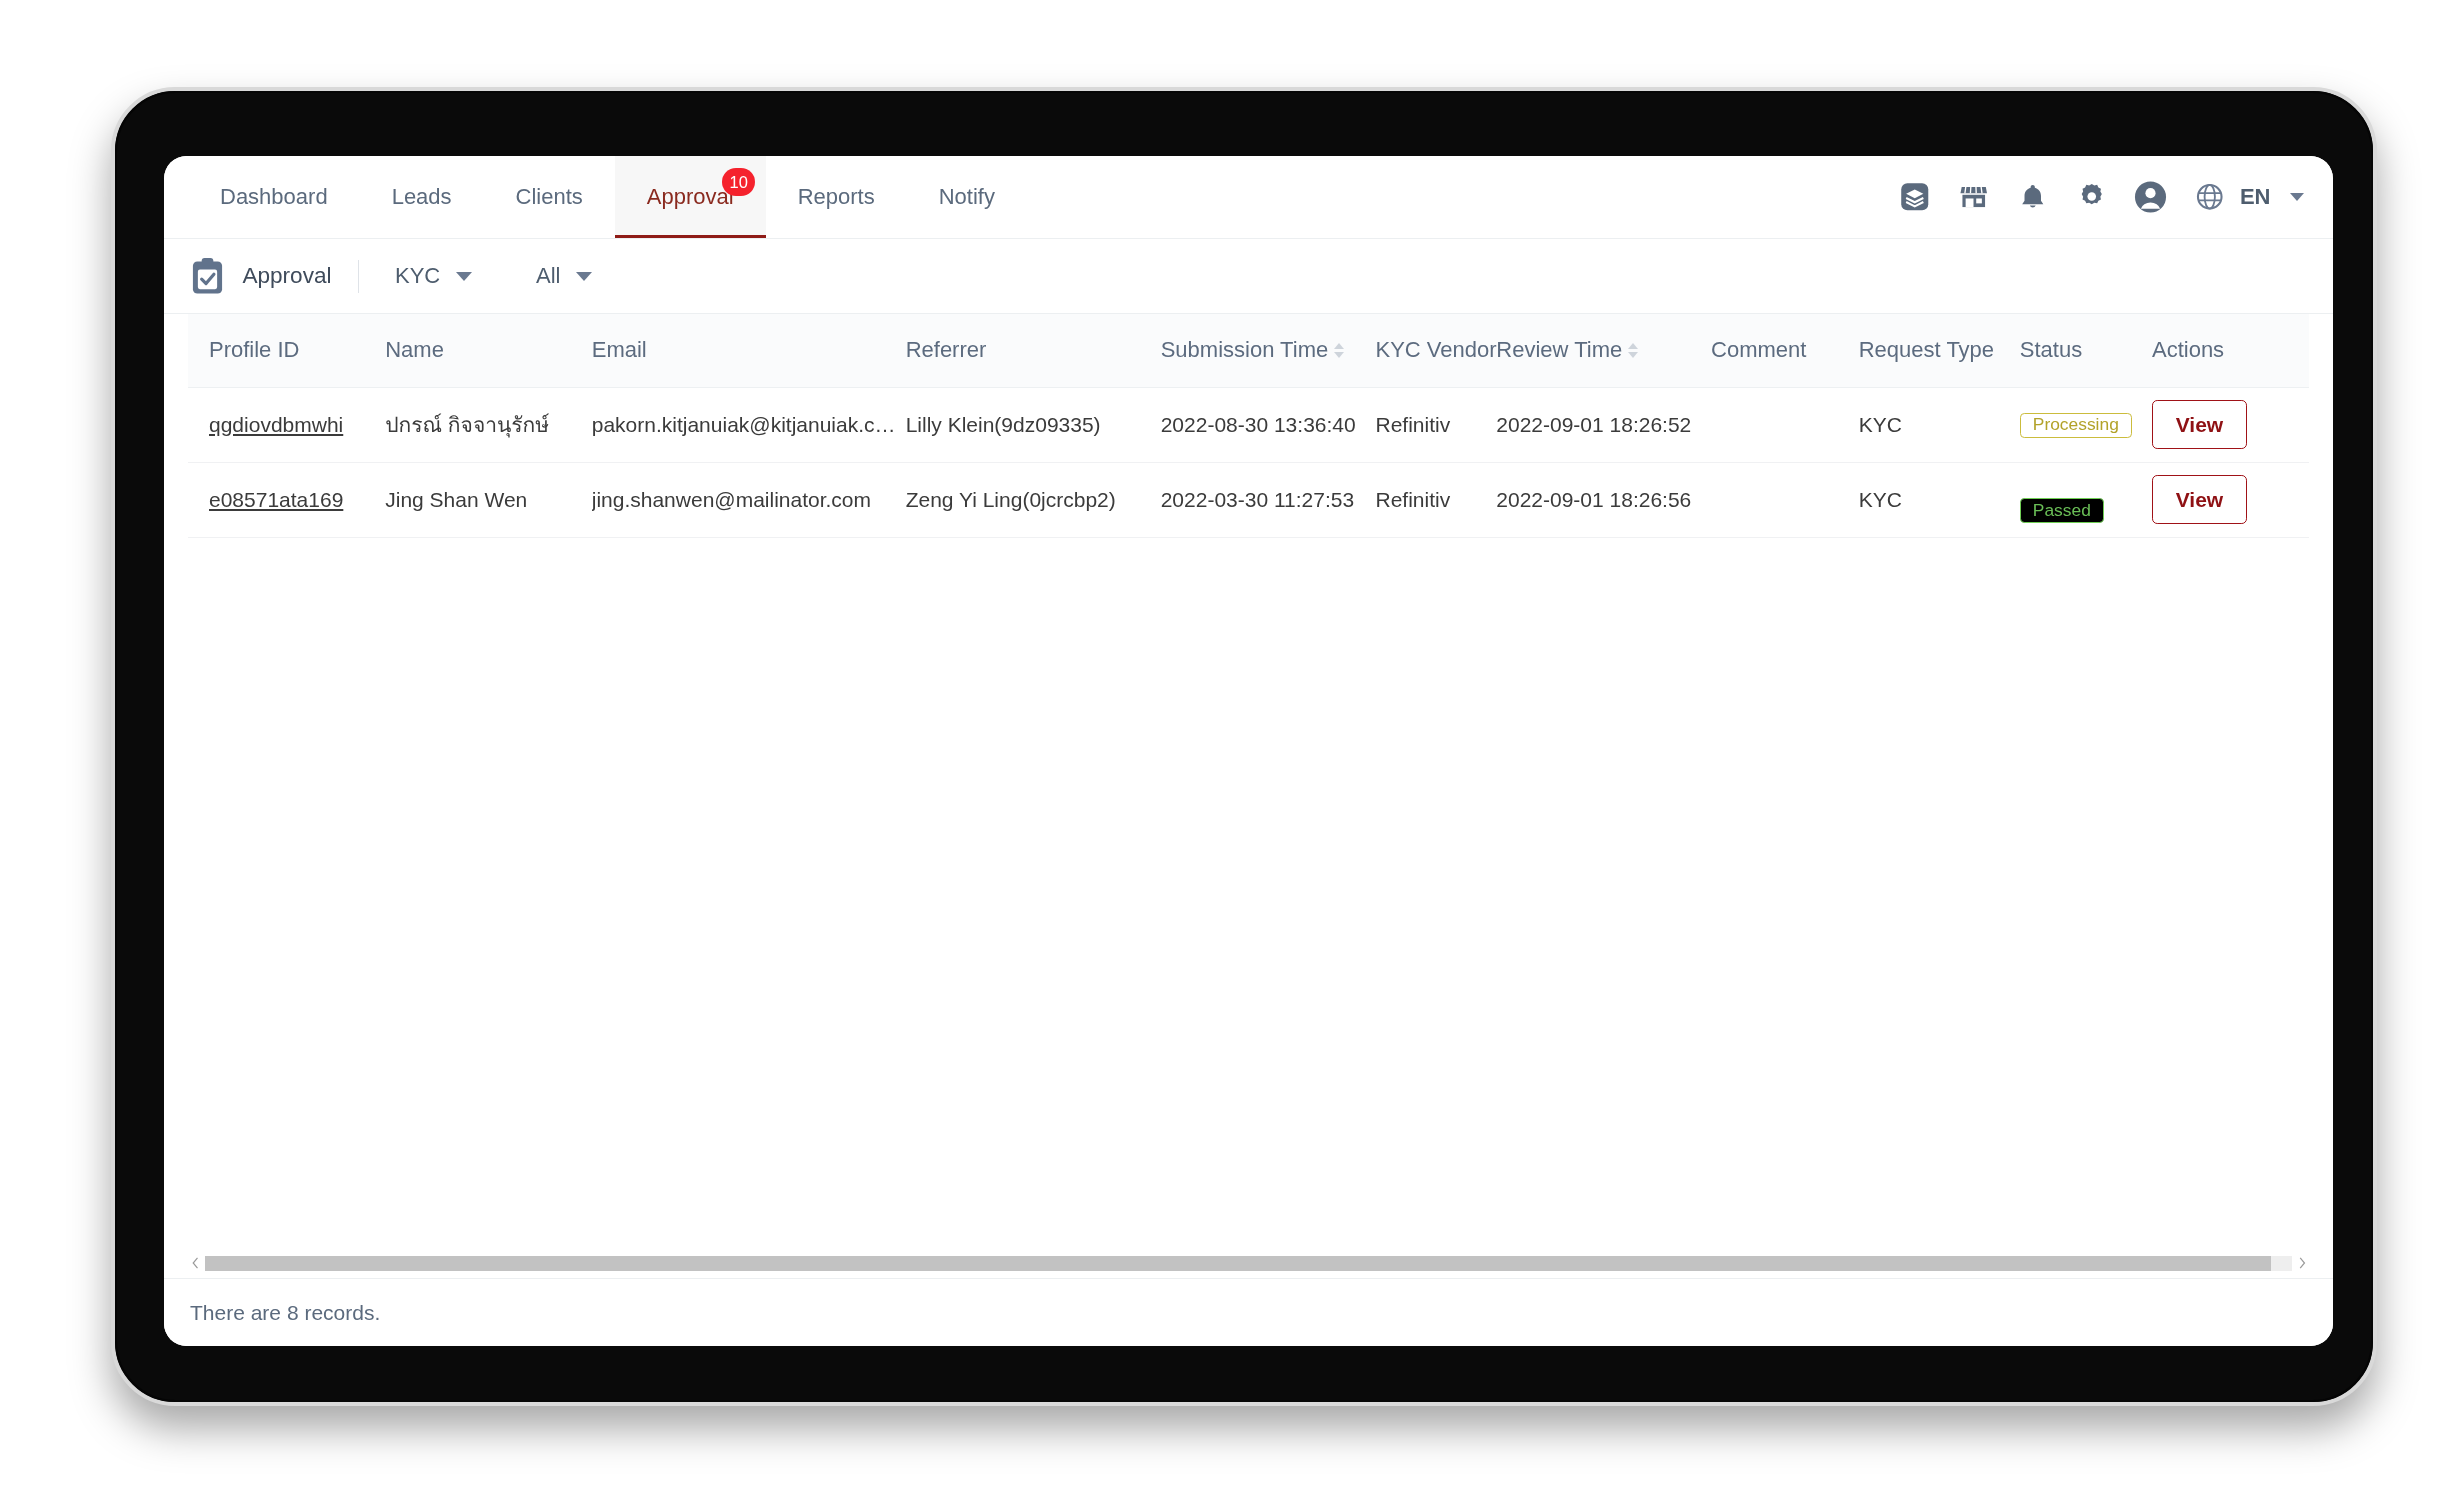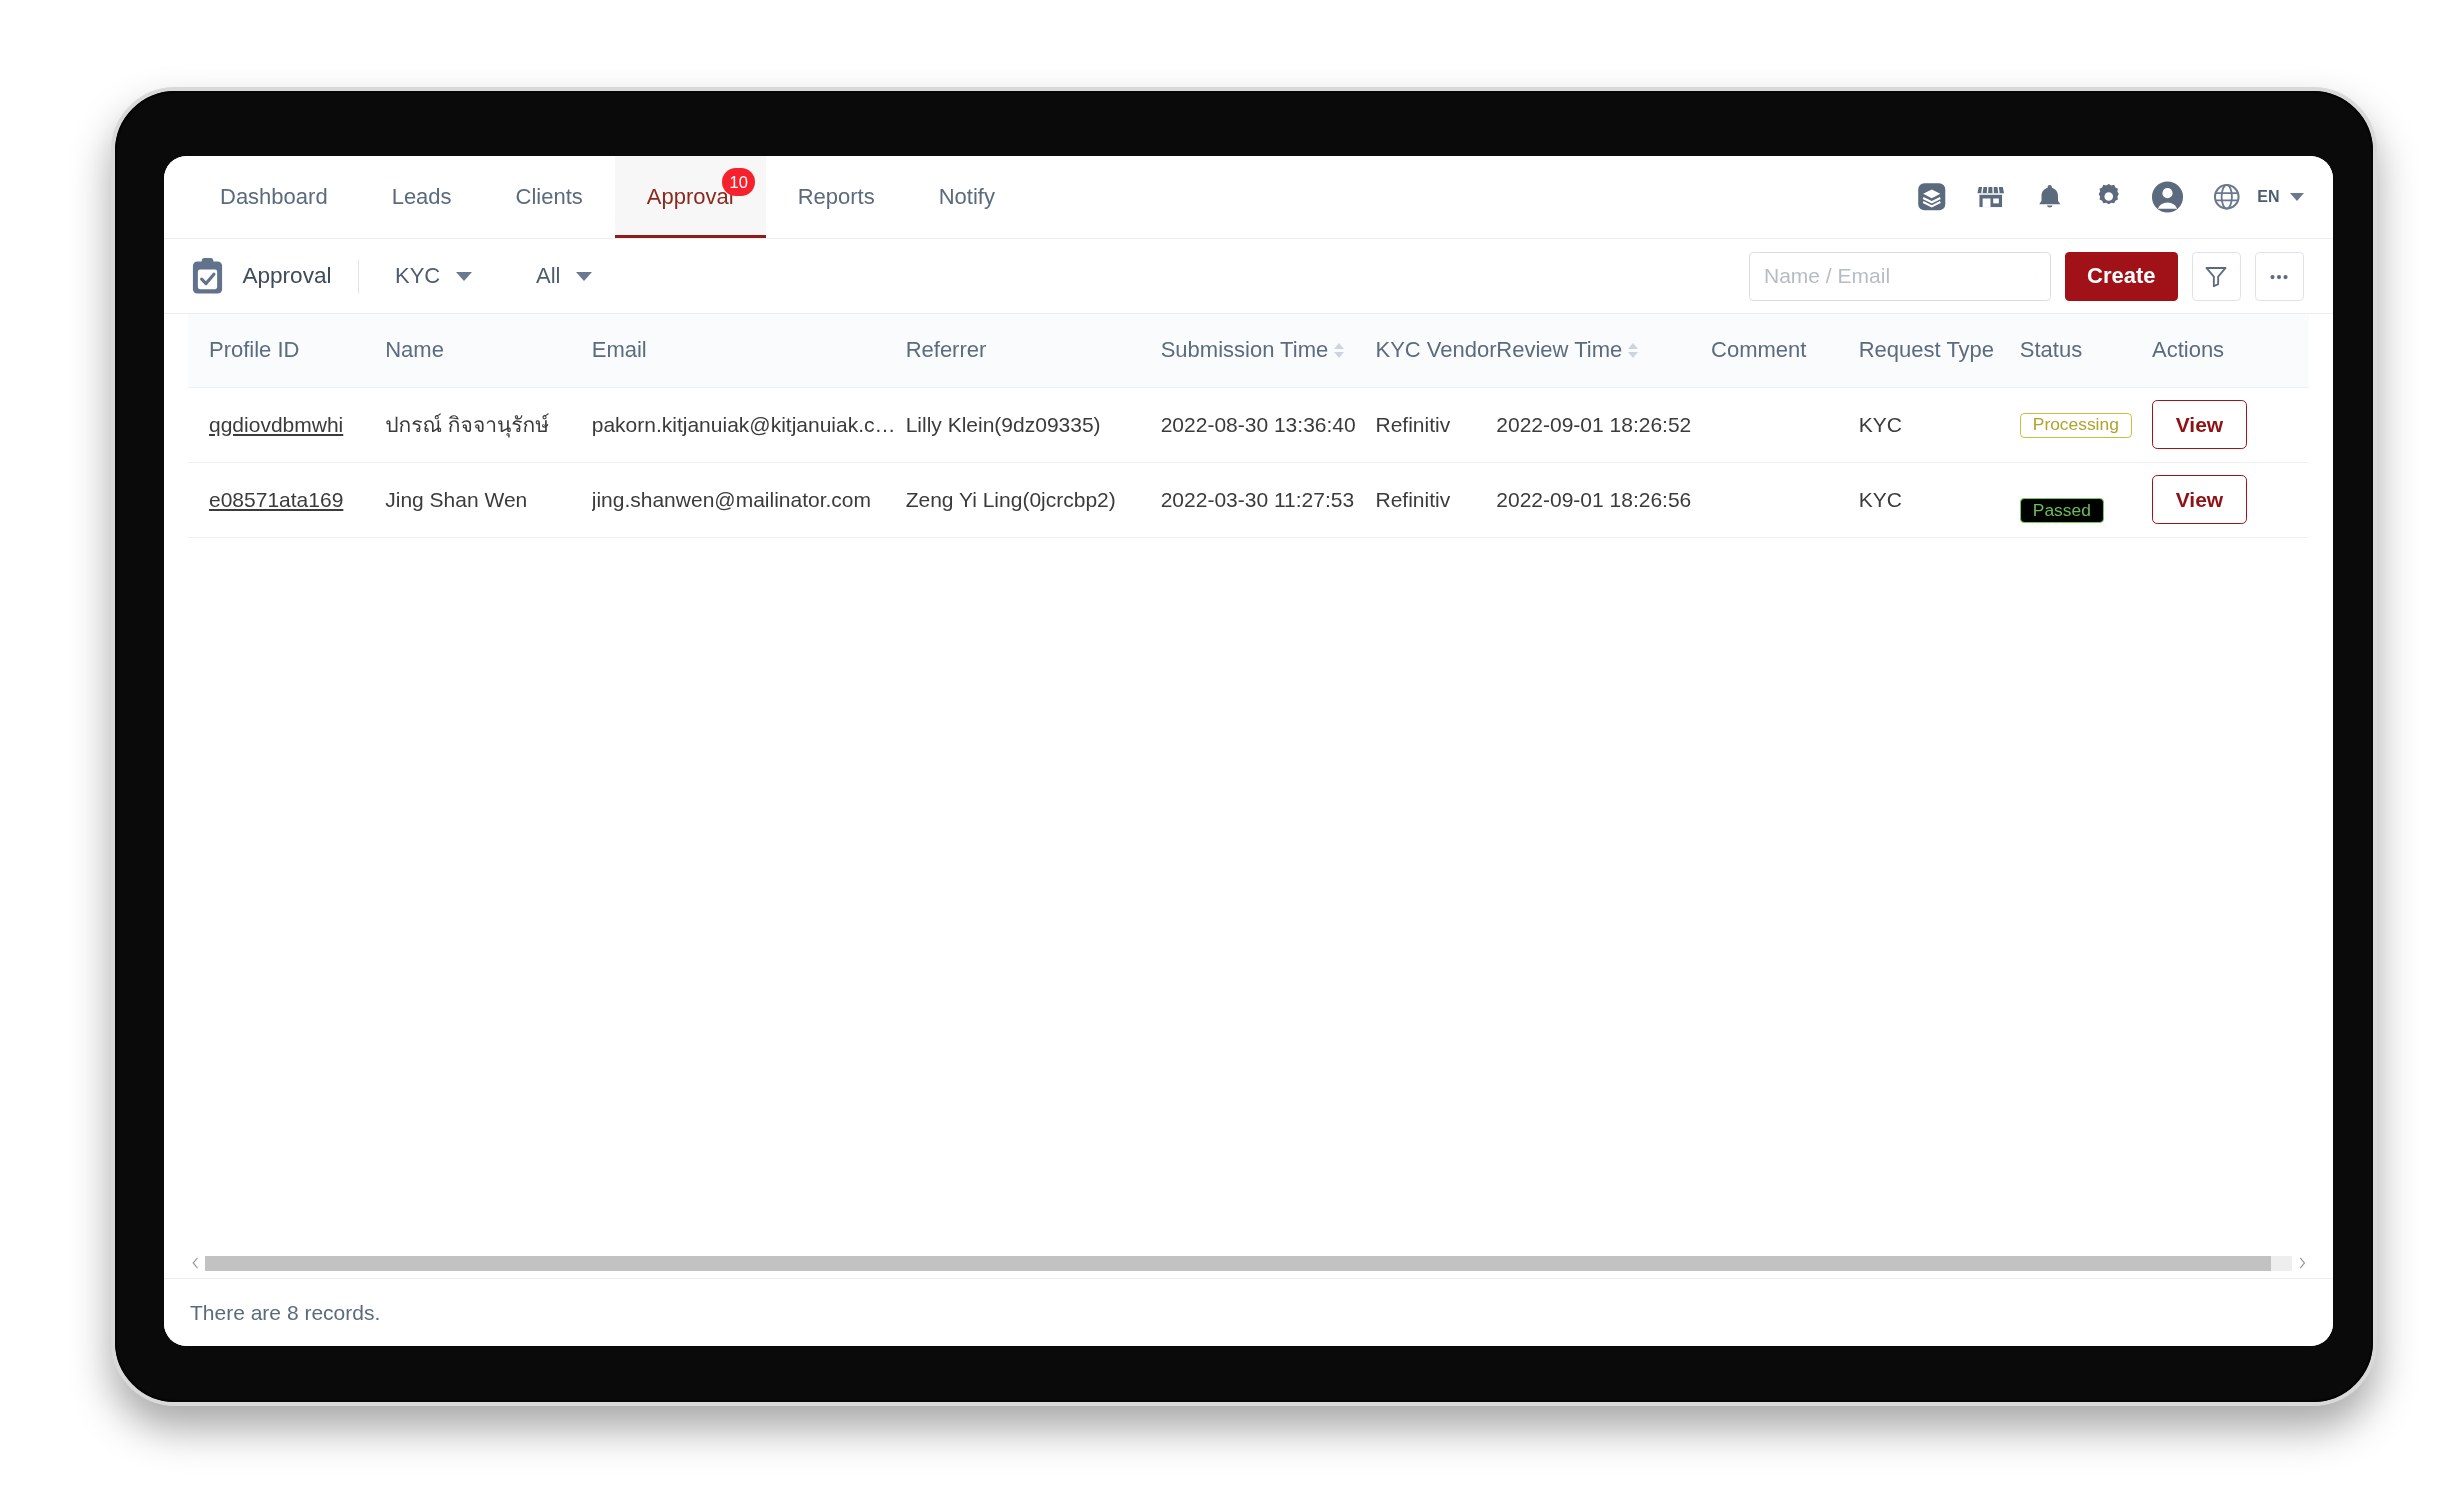--- a/index.html
+++ b/index.html
@@ -122,23 +122,23 @@
   .nav-icon {
     width: 33px; height: 33px;
     display: flex; align-items: center; justify-content: center;
     color: #5b6a7d;
     cursor: pointer;
   }
   .nav-icon svg { display: block; }
   #lang-switch {
     display: flex;
     align-items: center;
-    gap: 10px;
+    gap: 19px;
     color: #4e5d6e;
-    font-size: 16px;
+    font-size: 22px;
     font-weight: bold;
     cursor: pointer;
     margin-left: -12px;
   }
   .caret-down {
     width: 0; height: 0;
     border-left: 7.8px solid transparent;
     border-right: 7.8px solid transparent;
     border-top: 8.7px solid #6a7990;
   }
@@ -505,42 +505,20 @@
         <div class="filter-select">
           <span>KYC</span>
           <span class="select-caret"></span>
         </div>
         <div class="filter-select" style="margin-left:26px">
           <span>All</span>
           <span class="select-caret"></span>
         </div>
       </div>
 
-      <div id="toolbar-right">
-        <div id="search-box">
-          <input id="search-input" type="text" placeholder="Name / Email" style="">
-          <svg width="26" height="26" viewBox="0 0 24 24">
-            <circle cx="10.5" cy="10.5" r="7" fill="none" stroke="#9aa4b1" stroke-width="1.8"></circle>
-            <path d="M15.6 15.6 L21 21" stroke="#9aa4b1" stroke-width="1.8" stroke-linecap="round"></path>
-          </svg>
-        </div>
-        <button id="create-button">Create</button>
-        <div class="icon-button">
-          <svg width="26" height="26" viewBox="0 0 24 24">
-            <path d="M3.2 4.6 H20.8 L14 12.6 V19.6 L10 21.4 V12.6 Z" fill="none" stroke="#5b6a7d" stroke-width="1.7" stroke-linejoin="round"></path>
-          </svg>
-        </div>
-        <div class="icon-button">
-          <svg width="26" height="26" viewBox="0 0 24 24">
-            <circle cx="6" cy="13" r="1.9" fill="#5b6a7d"></circle>
-            <circle cx="12" cy="13" r="1.9" fill="#5b6a7d"></circle>
-            <circle cx="18" cy="13" r="1.9" fill="#5b6a7d"></circle>
-          </svg>
-        </div>
-      </div>
     </div>
 
     <div id="table-region">
       <table id="data-table">
         <colgroup>
           <col style="width:191px">
             <col style="width:200px">
             <col style="width:304px">
           <col style="width:247px">
             <col style="width:208px">

